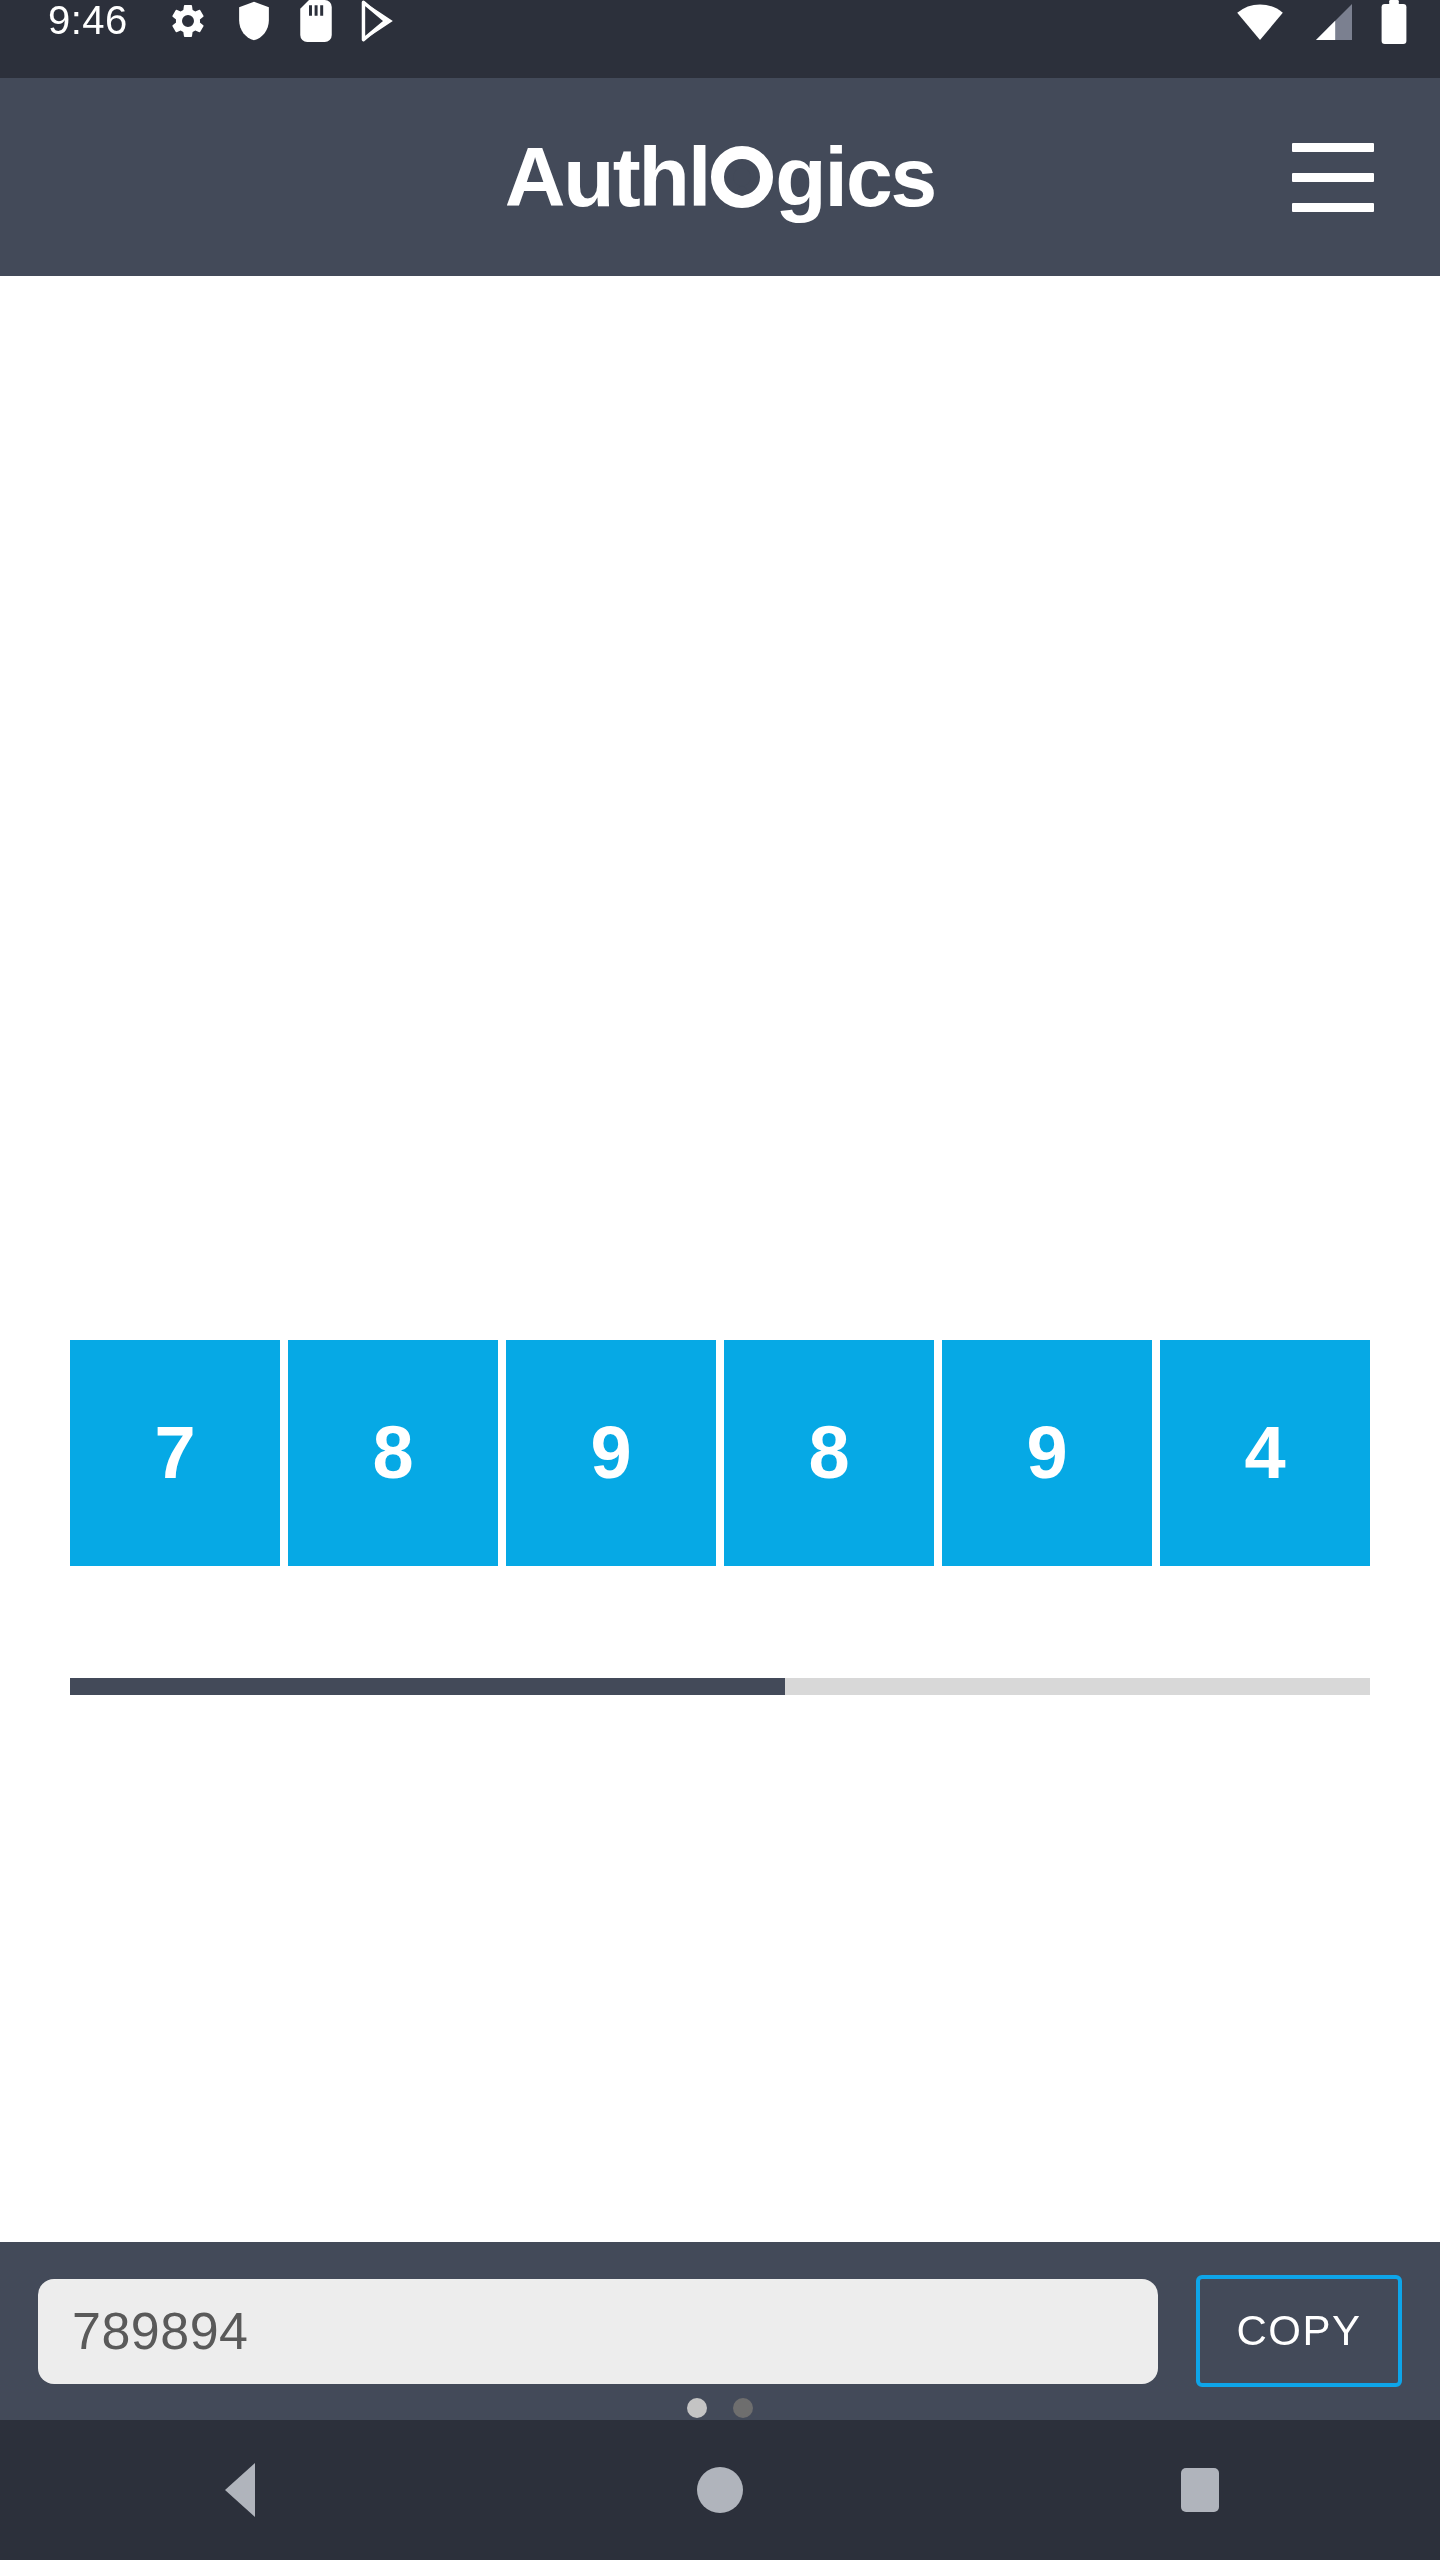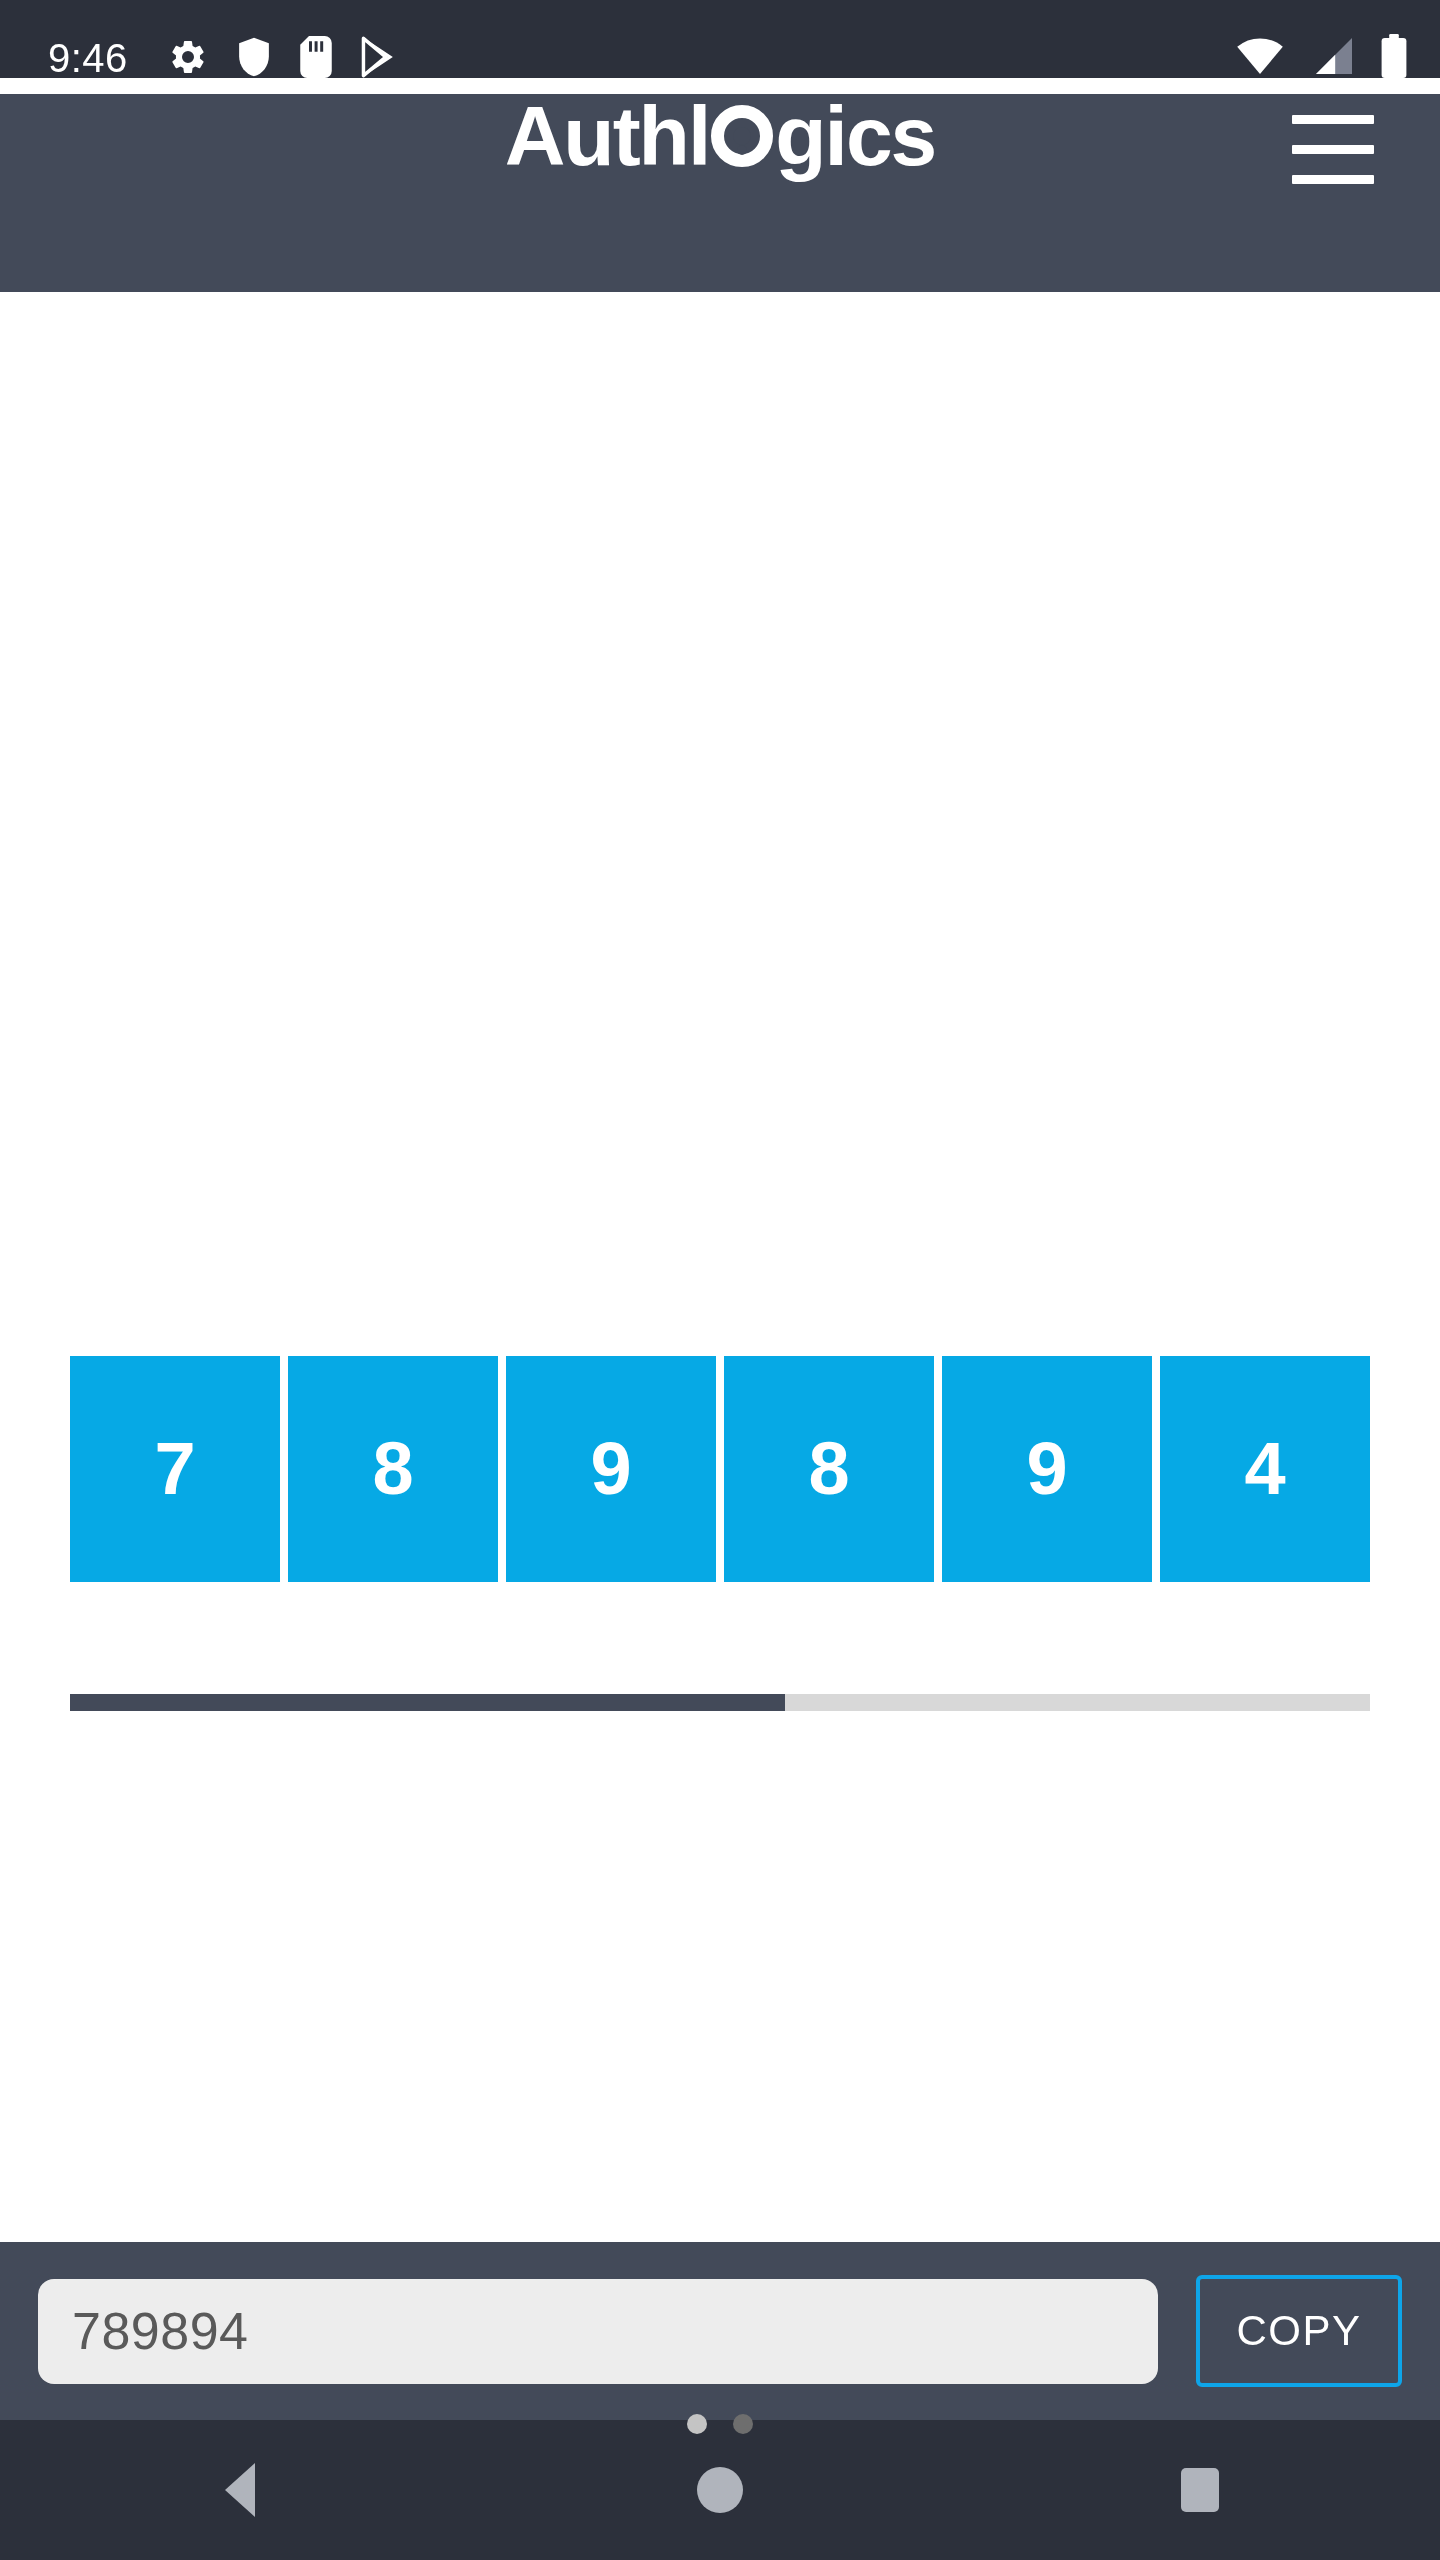--- a/index.html
+++ b/index.html
@@ -14,21 +14,21 @@
     position:relative;
     width:1440px; height:2560px;
     display:flex; flex-direction:column;
     background:#ffffff;
   }
 
   
   #status-bar {
     height:78px;
     background:#2C303B;
-    display:flex; align-items:flex-end;
+    display:flex; align-items:flex-start;
     padding:0 32px 0 48px;
     flex:0 0 auto;
   }
   #status-clock {
     color:#ffffff;
     font-size:40px;
     letter-spacing:.5px;
     line-height:1;
     font-weight:400;
   }
@@ -39,24 +39,23 @@
   #status-right-icons {
     margin-left:auto;
     display:flex; align-items:center; gap:26px;
   }
   .sysicon { display:block; }
 
   
   #app-header {
     height:198px;
     background:#434A59;
-    display:flex; align-items:flex-start;
+    display:flex; align-items:center;
     position:relative;
     flex:0 0 auto;
-    margin-top:16px;
   }
   #brand-logo {
     position:absolute;
     left:0; right:0;
     display:flex; justify-content:center; align-items:center;
     pointer-events:none;
   }
   #brand-wordmark {
     color:#ffffff;
     font-size:84px;

